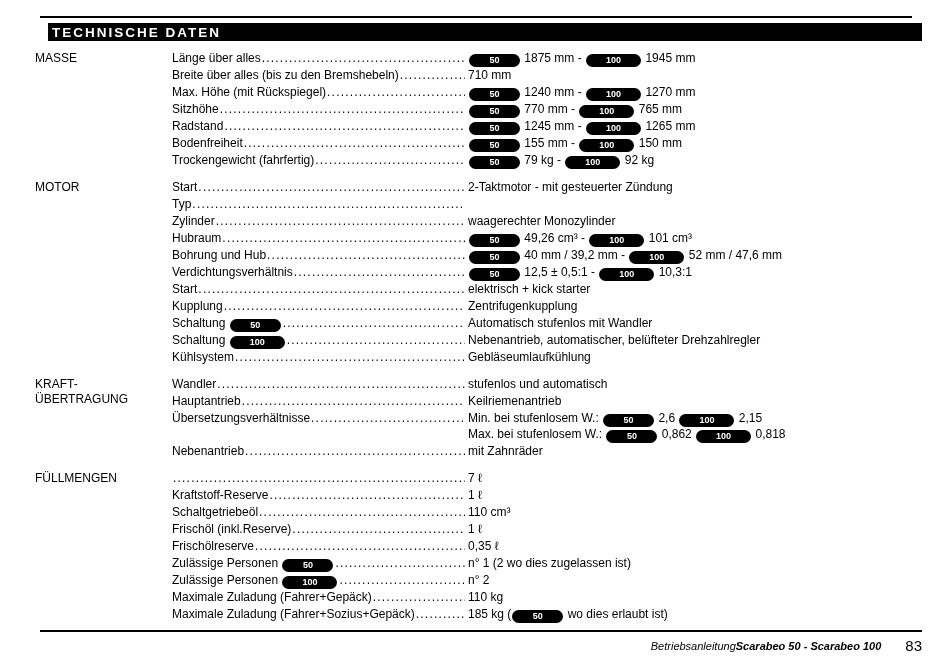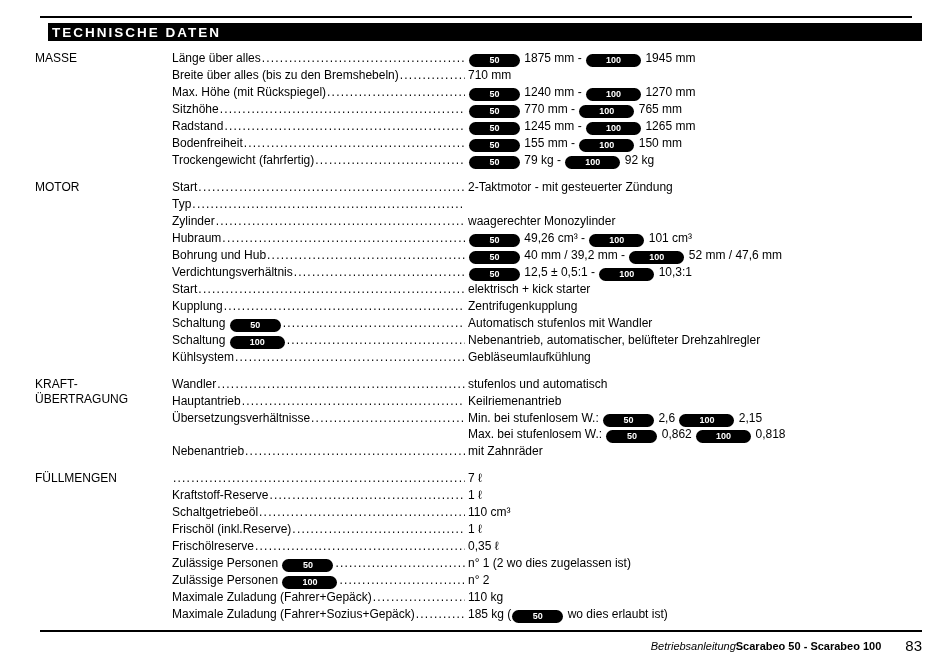--- a/index.html
+++ b/index.html
@@ -26,21 +26,21 @@
   .row-value { flex: 1; min-width: 0; padding-left: 3px; white-space: nowrap; }
   .value-line { line-height: 15px; }
   .badge {
     display: inline-block; background: #000; color: #fff; font-weight: bold;
     font-size: 9px; line-height: 11px; padding: 1px 20px; border-radius: 8px;
     min-width: 11px; text-align: center; vertical-align: -1px; margin: 0 1px;
   }
   .footer-rule { position: absolute; top: 630px; left: 40px; width: 882px; border-top: 2.5px solid #000; }
   .footer-text { position: absolute; top: 637px; right: 28px; font-size: 11px; display: flex; align-items: center; }
   .footer-manual { font-style: italic; }
-  .footer-models { font-weight: bold; }
+  .footer-models { font-style: italic; font-weight: bold; }
   .footer-page { font-size: 15px; margin-left: 24px; font-style: normal; }
 </style>
 </head>
 <body>
 
 <div class="page">
   <div class="top-rule"></div>
   <div class="title-bar">
     <span>TECHNISCHE DATEN</span>
   </div>

